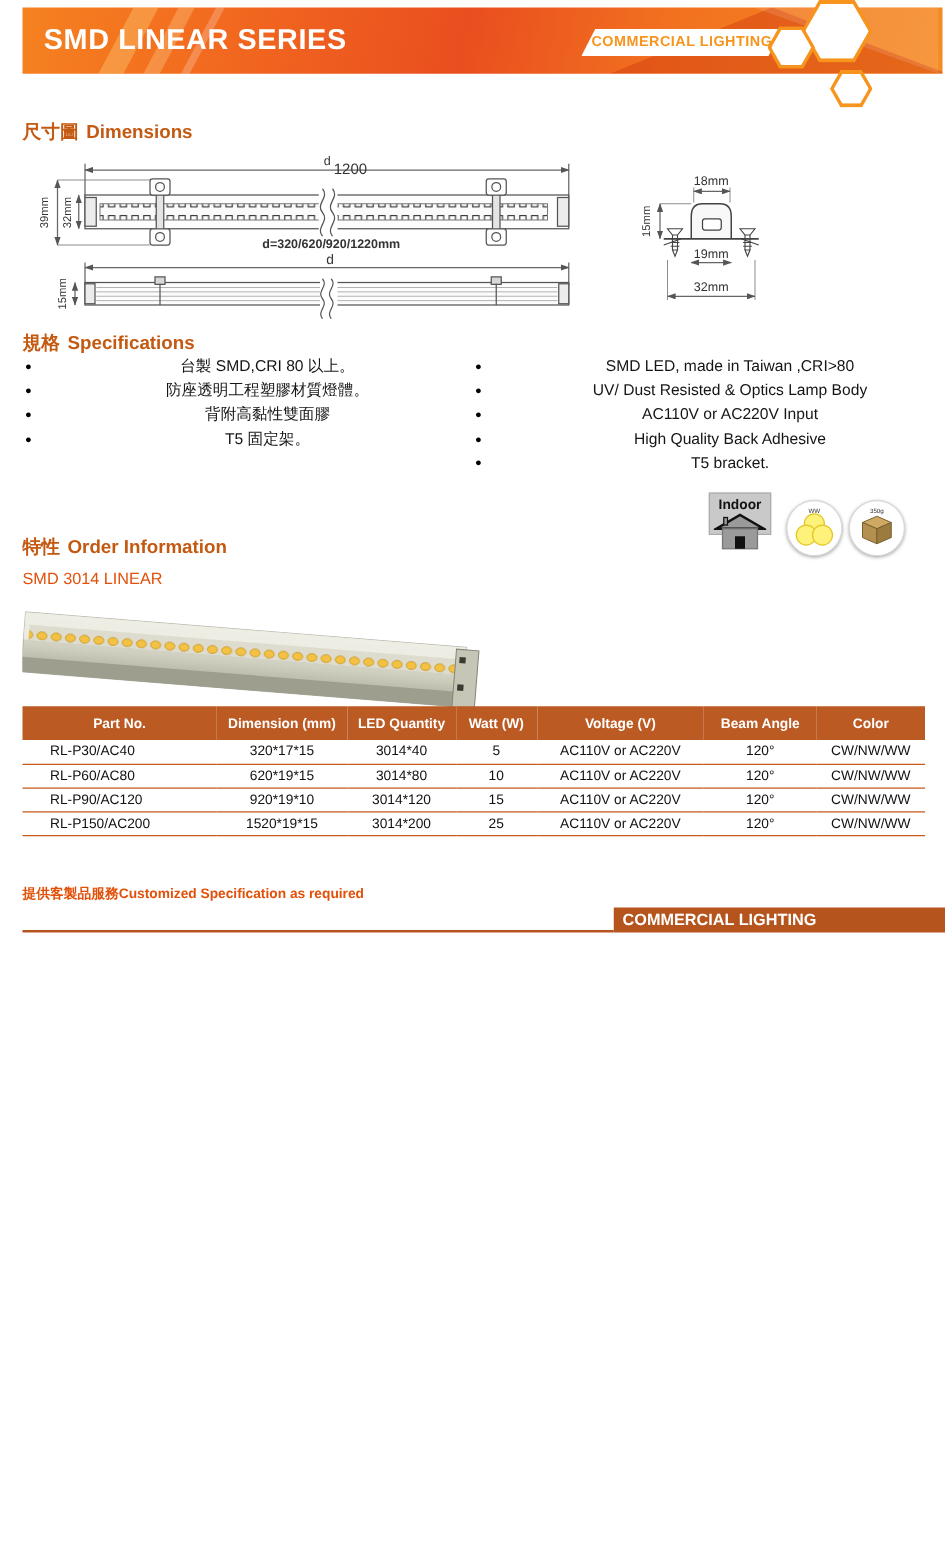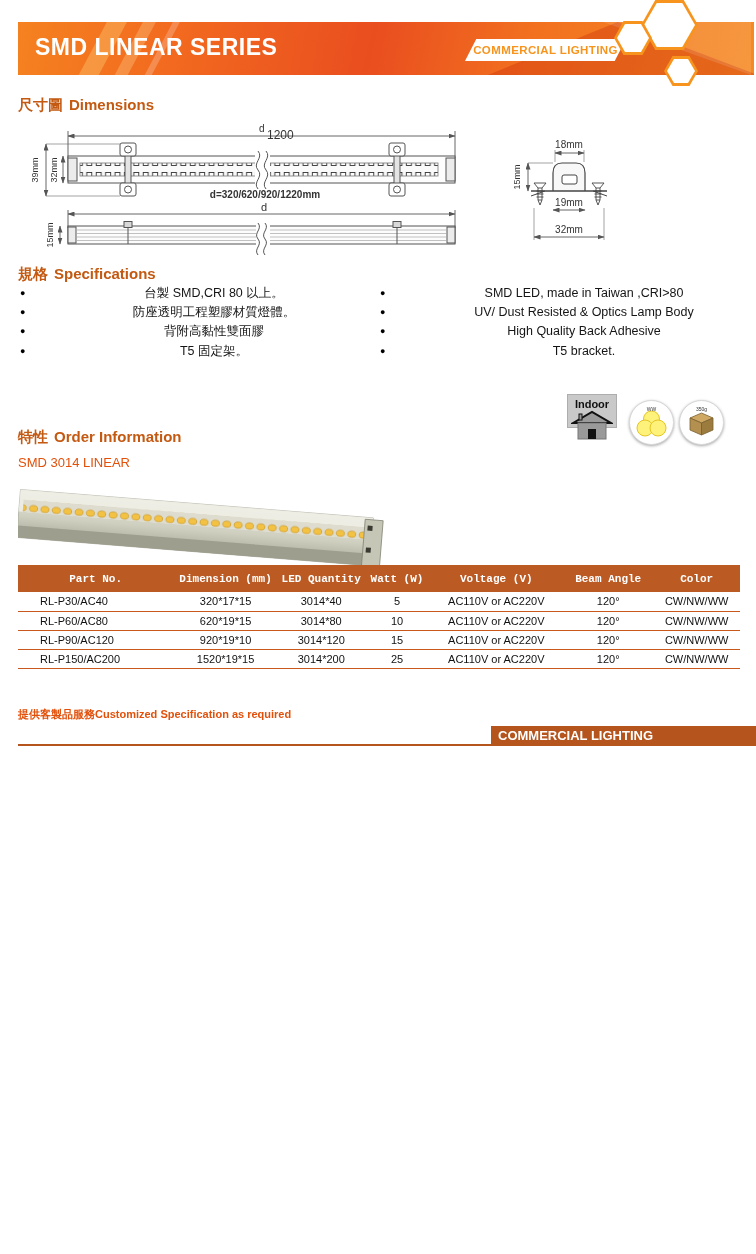--- a/index.html
+++ b/index.html
@@ -4,21 +4,21 @@
 <style>
   * { margin:0; padding:0; box-sizing:border-box; }
   body { background:#ffffff; }
   .page {
     position:relative; width:756px; height:1254px; background:#fff;
     font-family:"Liberation Sans","DejaVu Sans",sans-serif; overflow:hidden;
   }
 
   
   .banner {
-    position:absolute; left:18px; top:22px; width:736px; height:53px;
+    position:absolute; left:18px; top:6px; width:736px; height:53px;
     background:linear-gradient(102deg,#f58220 0%,#f2691f 22%,#e94e1f 48%,#f2711f 70%,#f58a24 100%);
     overflow:hidden;
   }
   .banner .stripe { position:absolute; top:-12px; height:80px; background:rgba(255,214,130,.35); transform:skewX(-28deg); }
   .banner .s1 { left:74px;  width:20px; }
   .banner .s2 { left:110px; width:13px; background:rgba(255,230,170,.28); }
   .banner .s3 { left:140px; width:7px;  background:rgba(255,255,255,.22); }
   .banner .wedge-dark  { position:absolute; left:470px; top:0; width:270px; height:53px;
     background:rgba(193,30,6,.30); clip-path:polygon(0 100%,48% 0,100% 100%); }
   .banner .wedge-light { position:absolute; left:585px; top:0; width:148px; height:53px;
@@ -62,21 +62,21 @@
   .icon-indoor .lbl { display:block; margin-top:3px; font-size:11px; font-weight:bold; color:#111; }
   .icon-circle { position:absolute; width:45px; height:45px; border-radius:50%;
     background:#fff; border:1px solid #d8d8d8; box-shadow:0 1px 3px rgba(0,0,0,.35); }
   .icon-cct { left:629px; top:400px; }
   .icon-box { left:679px; top:400px; }
   .icon-circle .tiny { position:absolute; top:5px; width:100%; text-align:center; font-size:5px; color:#333; letter-spacing:0; }
 
   
   .spec-table { position:absolute; left:18px; top:565px; width:722px;
     border-collapse:collapse; table-layout:fixed; font-size:11px; }
-  .spec-table th { background:#bc5a24; color:#fff; font-weight:bold; height:27px; text-align:center;font-family:Liberation Mono, monospace; }
+  .spec-table th { background:#bc5a24; color:#fff; font-weight:bold; height:27px; text-align:center; }
   .spec-table td { height:19px; text-align:center; color:#111; border-bottom:1px solid #c8581c; }
   .spec-table td.part { text-align:left; padding-left:22px; }
   .c1{width:21.5%}.c2{width:14.5%}.c3{width:12%}.c4{width:9%}.c5{width:18.5%}.c6{width:12.5%}.c7{width:12%}
 
   
   .footer-note { position:absolute; left:18px; top:707px; font-size:11px; font-weight:bold; color:#e2500a; }
   .footer-note .en { }
   .footer-line  { position:absolute; left:18px; top:744px; width:473px; height:2px; background:#b5541c; }
   .footer-brand { position:absolute; left:491px; top:726px; width:265px; height:20px; background:#b5541c;
     color:#fff; font-size:13px; font-weight:bold; line-height:20px; padding-left:7px; }
@@ -246,20 +246,21 @@
   </div>
   <ul class="spec-col left">
     <li>台製 SMD,CRI 80 以上。</li>
     <li>防座透明工程塑膠材質燈體。</li>
     <li>背附高黏性雙面膠</li>
     <li>T5 固定架。</li>
   </ul>
   <ul class="spec-col right">
     <li>SMD LED, made in Taiwan ,CRI&gt;80</li>
     <li>UV/ Dust Resisted &amp; Optics Lamp Body</li>
+    <li>AC110V or AC220V Input</li>
     <li>High Quality Back Adhesive</li>
     <li>T5 bracket.</li>
   </ul>
 
   <div class="icon-indoor">
     <span class="lbl">Indoor</span>
     <svg width="42" height="30" viewBox="0 0 42 30">
       <polygon points="2,13 21,2 40,13" fill="#9a9a9a" stroke="#111" stroke-width="2"></polygon>
       <rect x="7" y="13" width="28" height="16" fill="#9a9a9a" stroke="#777" stroke-width="1"></rect>
       <rect x="17" y="19" width="8" height="10" fill="#111"></rect>

